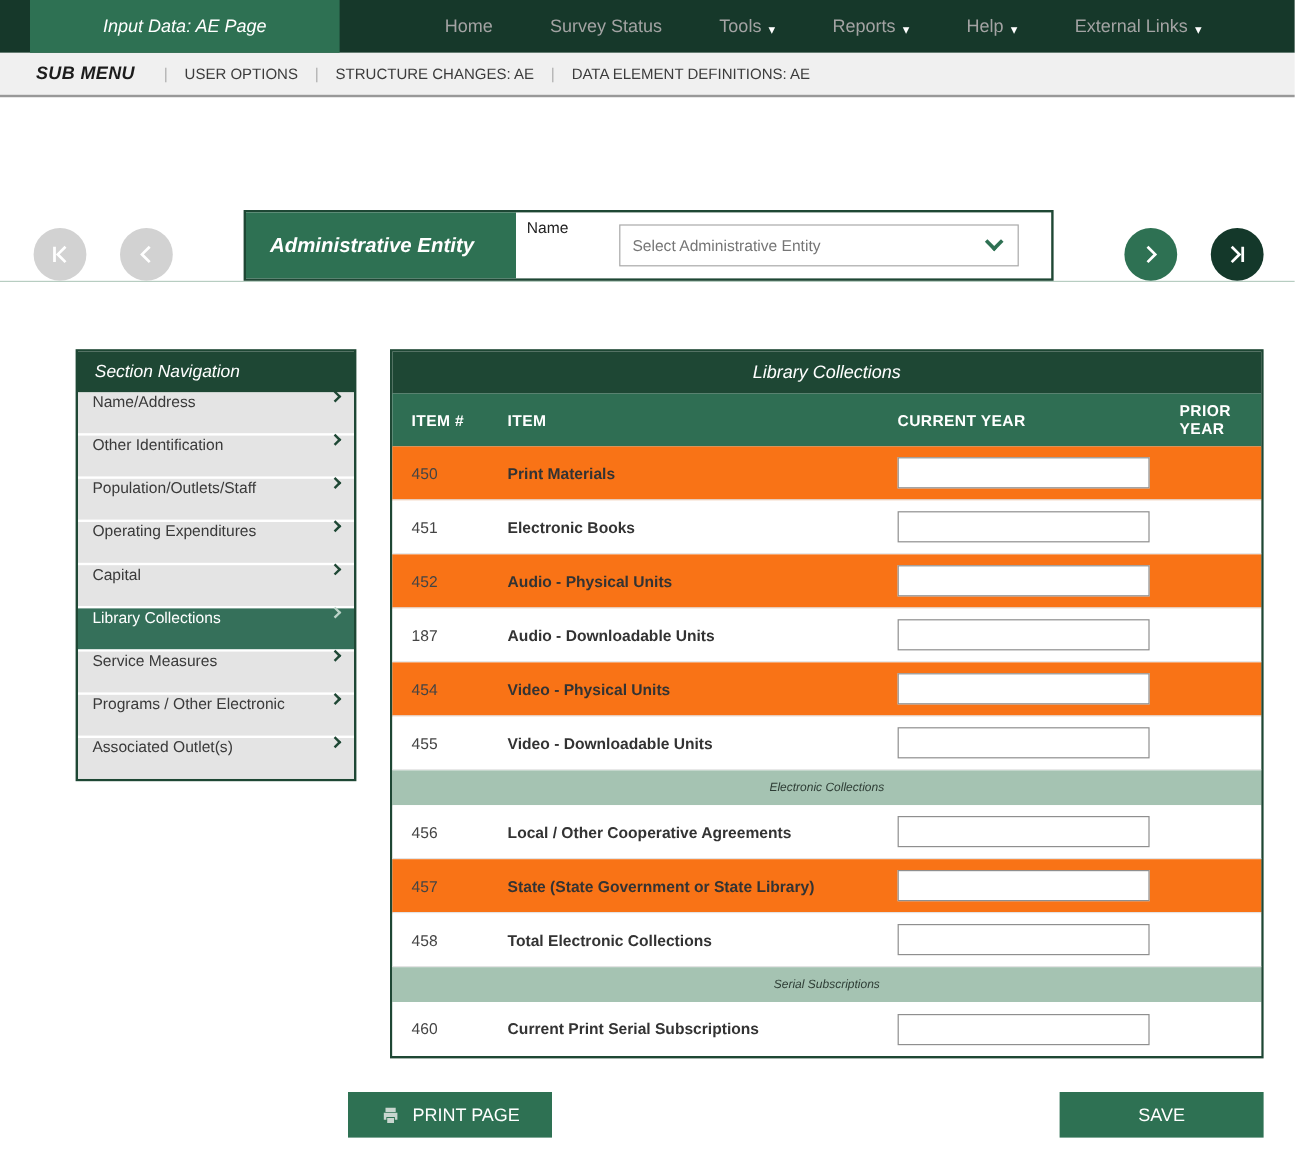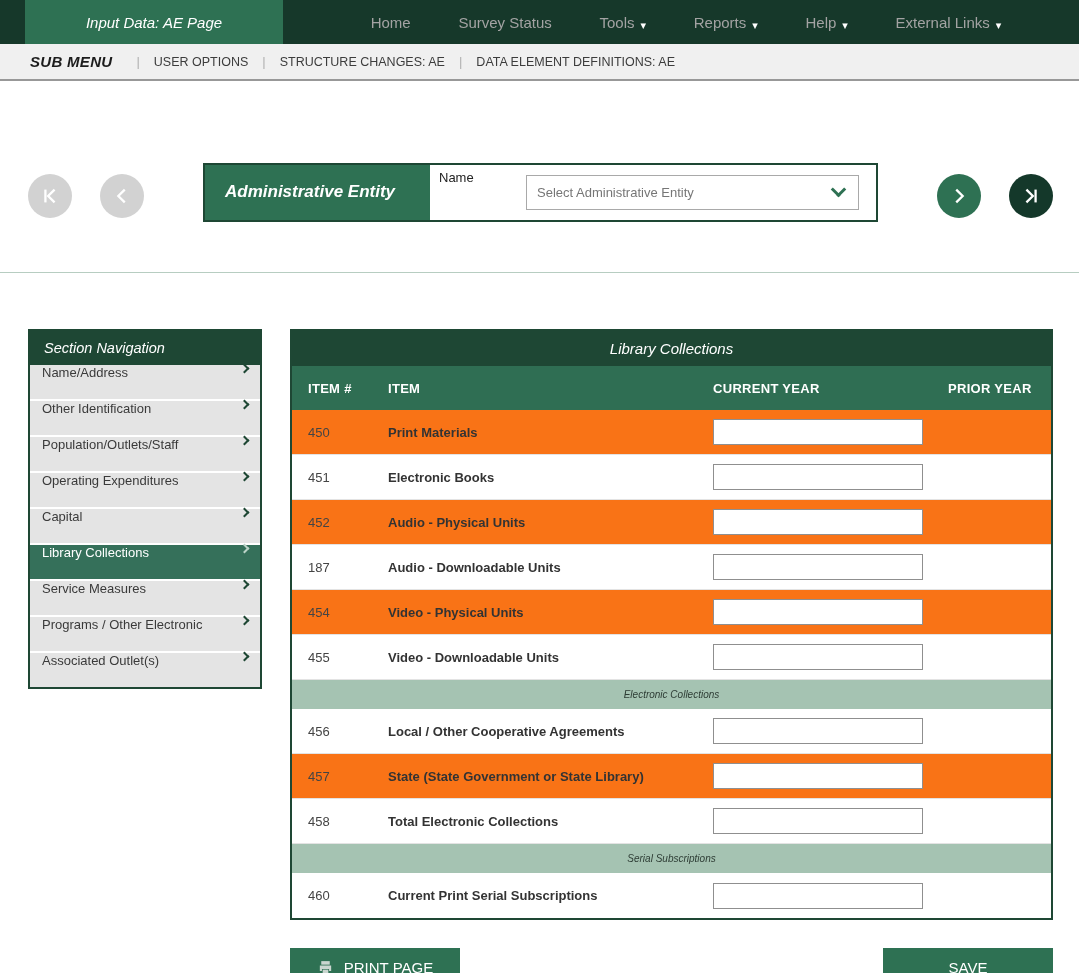--- a/index.html
+++ b/index.html
@@ -65,24 +65,24 @@
     font-size: 15px;
     color: #1c1c1c;
     letter-spacing: 0.3px;
     margin-right: 10px;
   }
   .submenu-sep { color: #b0b0b0; font-size: 13px; }
   .submenu-item { font-size: 12.5px; color: #3c3c3c; cursor: pointer; white-space: nowrap; }
 
   
   .entity-section {
-    height: 192px;
-    padding: 47px 26px 16px 28px;
-    display: flex;
-    align-items: center;
+    height: 154px;
+    padding: 47px 26px 0 28px;
+    display: flex;
+    align-items: flex-end;
     border-bottom: 1px solid #b7cdc1;
   }
   .circle-btn {
     width: 44px; height: 44px;
     border-radius: 50%;
     border: none;
     padding: 0;
     display: flex; align-items: center; justify-content: center;
     cursor: pointer;
     margin-top: 7px;
@@ -111,21 +111,21 @@
     font-weight: bold;
     font-size: 17px;
     display: flex;
     align-items: center;
     padding-left: 20px;
   }
   .entity-form { position: relative; flex: 1; text-decoration: underline; }
   .entity-name-label { position: absolute; left: 9px; top: 5px; font-size: 13px; color: #222; }
   .entity-select {
     position: absolute;
-    left: 96px; top: 10px;
+    left: 86px; top: 10px;
     width: 333px; height: 35px;
     border: 1px solid #a9a9a9;
     background: #fff;
     display: flex;
     align-items: center;
     justify-content: space-between;
     padding: 0 14px 0 10px;
     cursor: pointer;
   }
   .entity-select-value { color: #767676; font-size: 13px; }
@@ -137,20 +137,21 @@
     margin-top: -6px;
     flex: none;
   }
   .right-group { margin-left: auto; display: flex; }
 
   
   .main {
     display: flex;
     align-items: flex-start;
     padding: 56px 26px 0 28px;
+    margin-left: 35px;
   }
 
   
   .sidebar {
     width: 234px;
     border: 2px solid #1e4734;
     background: #fff;
     flex: none;
   }
   .sidebar-header {

